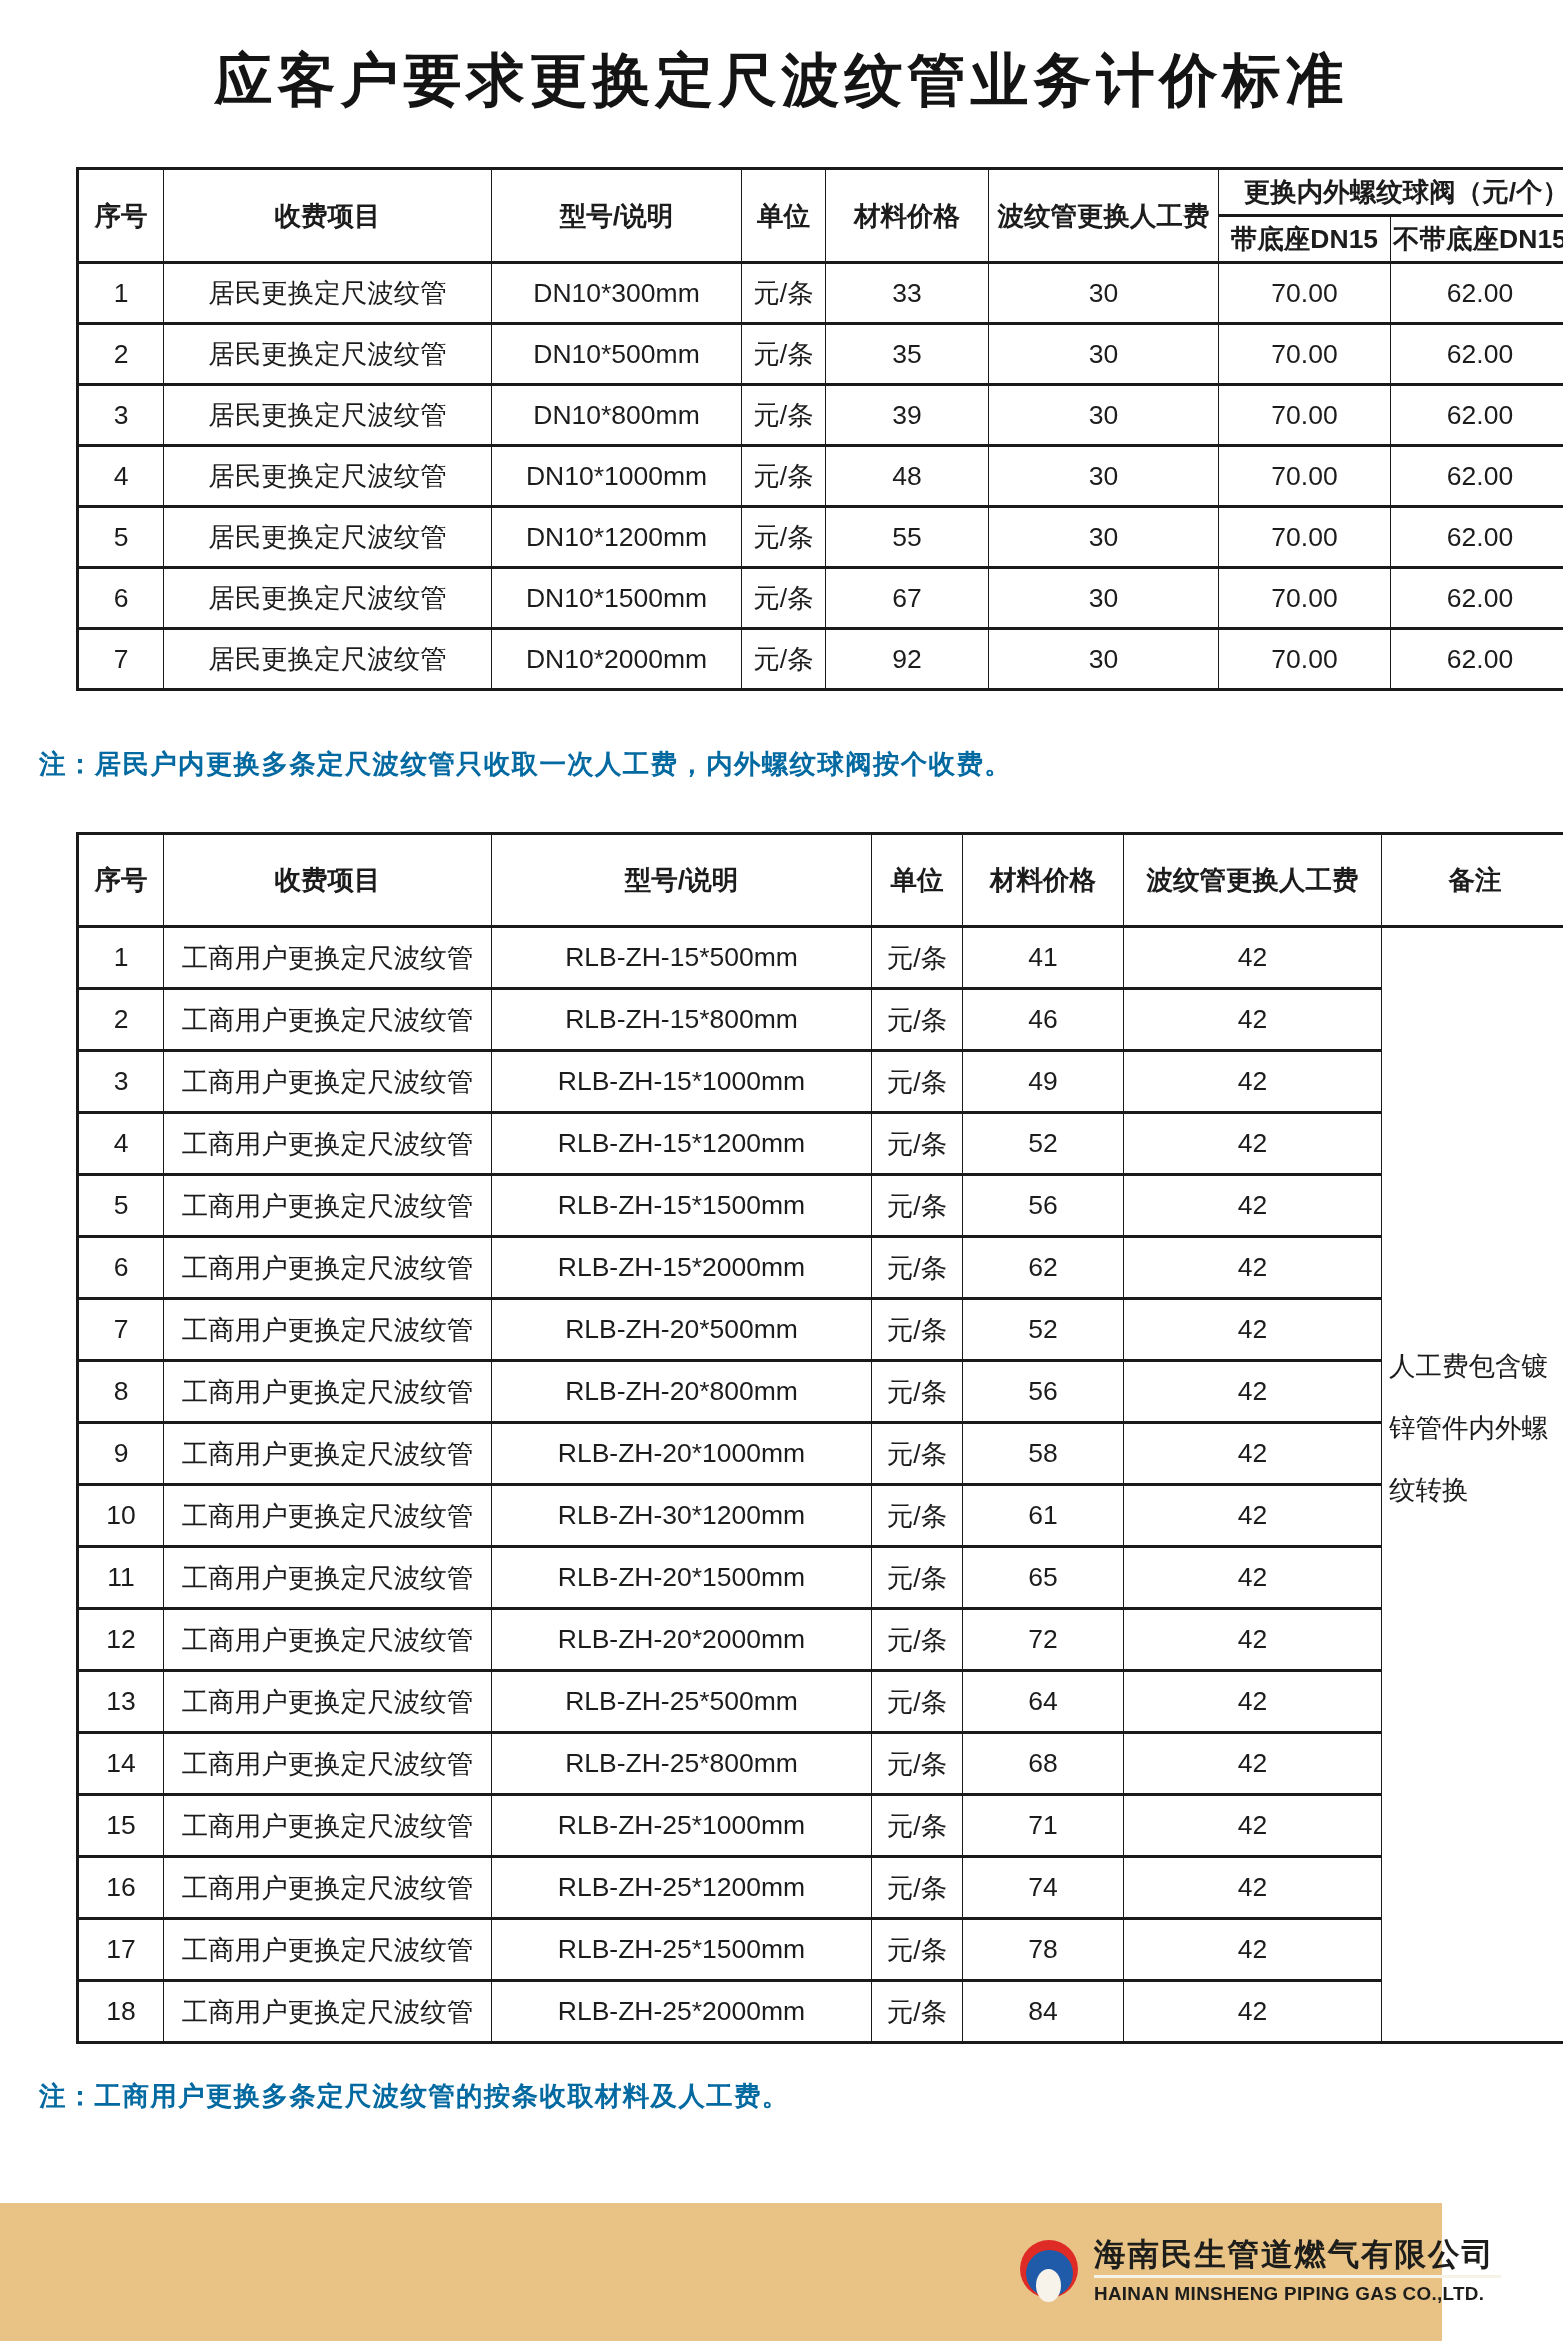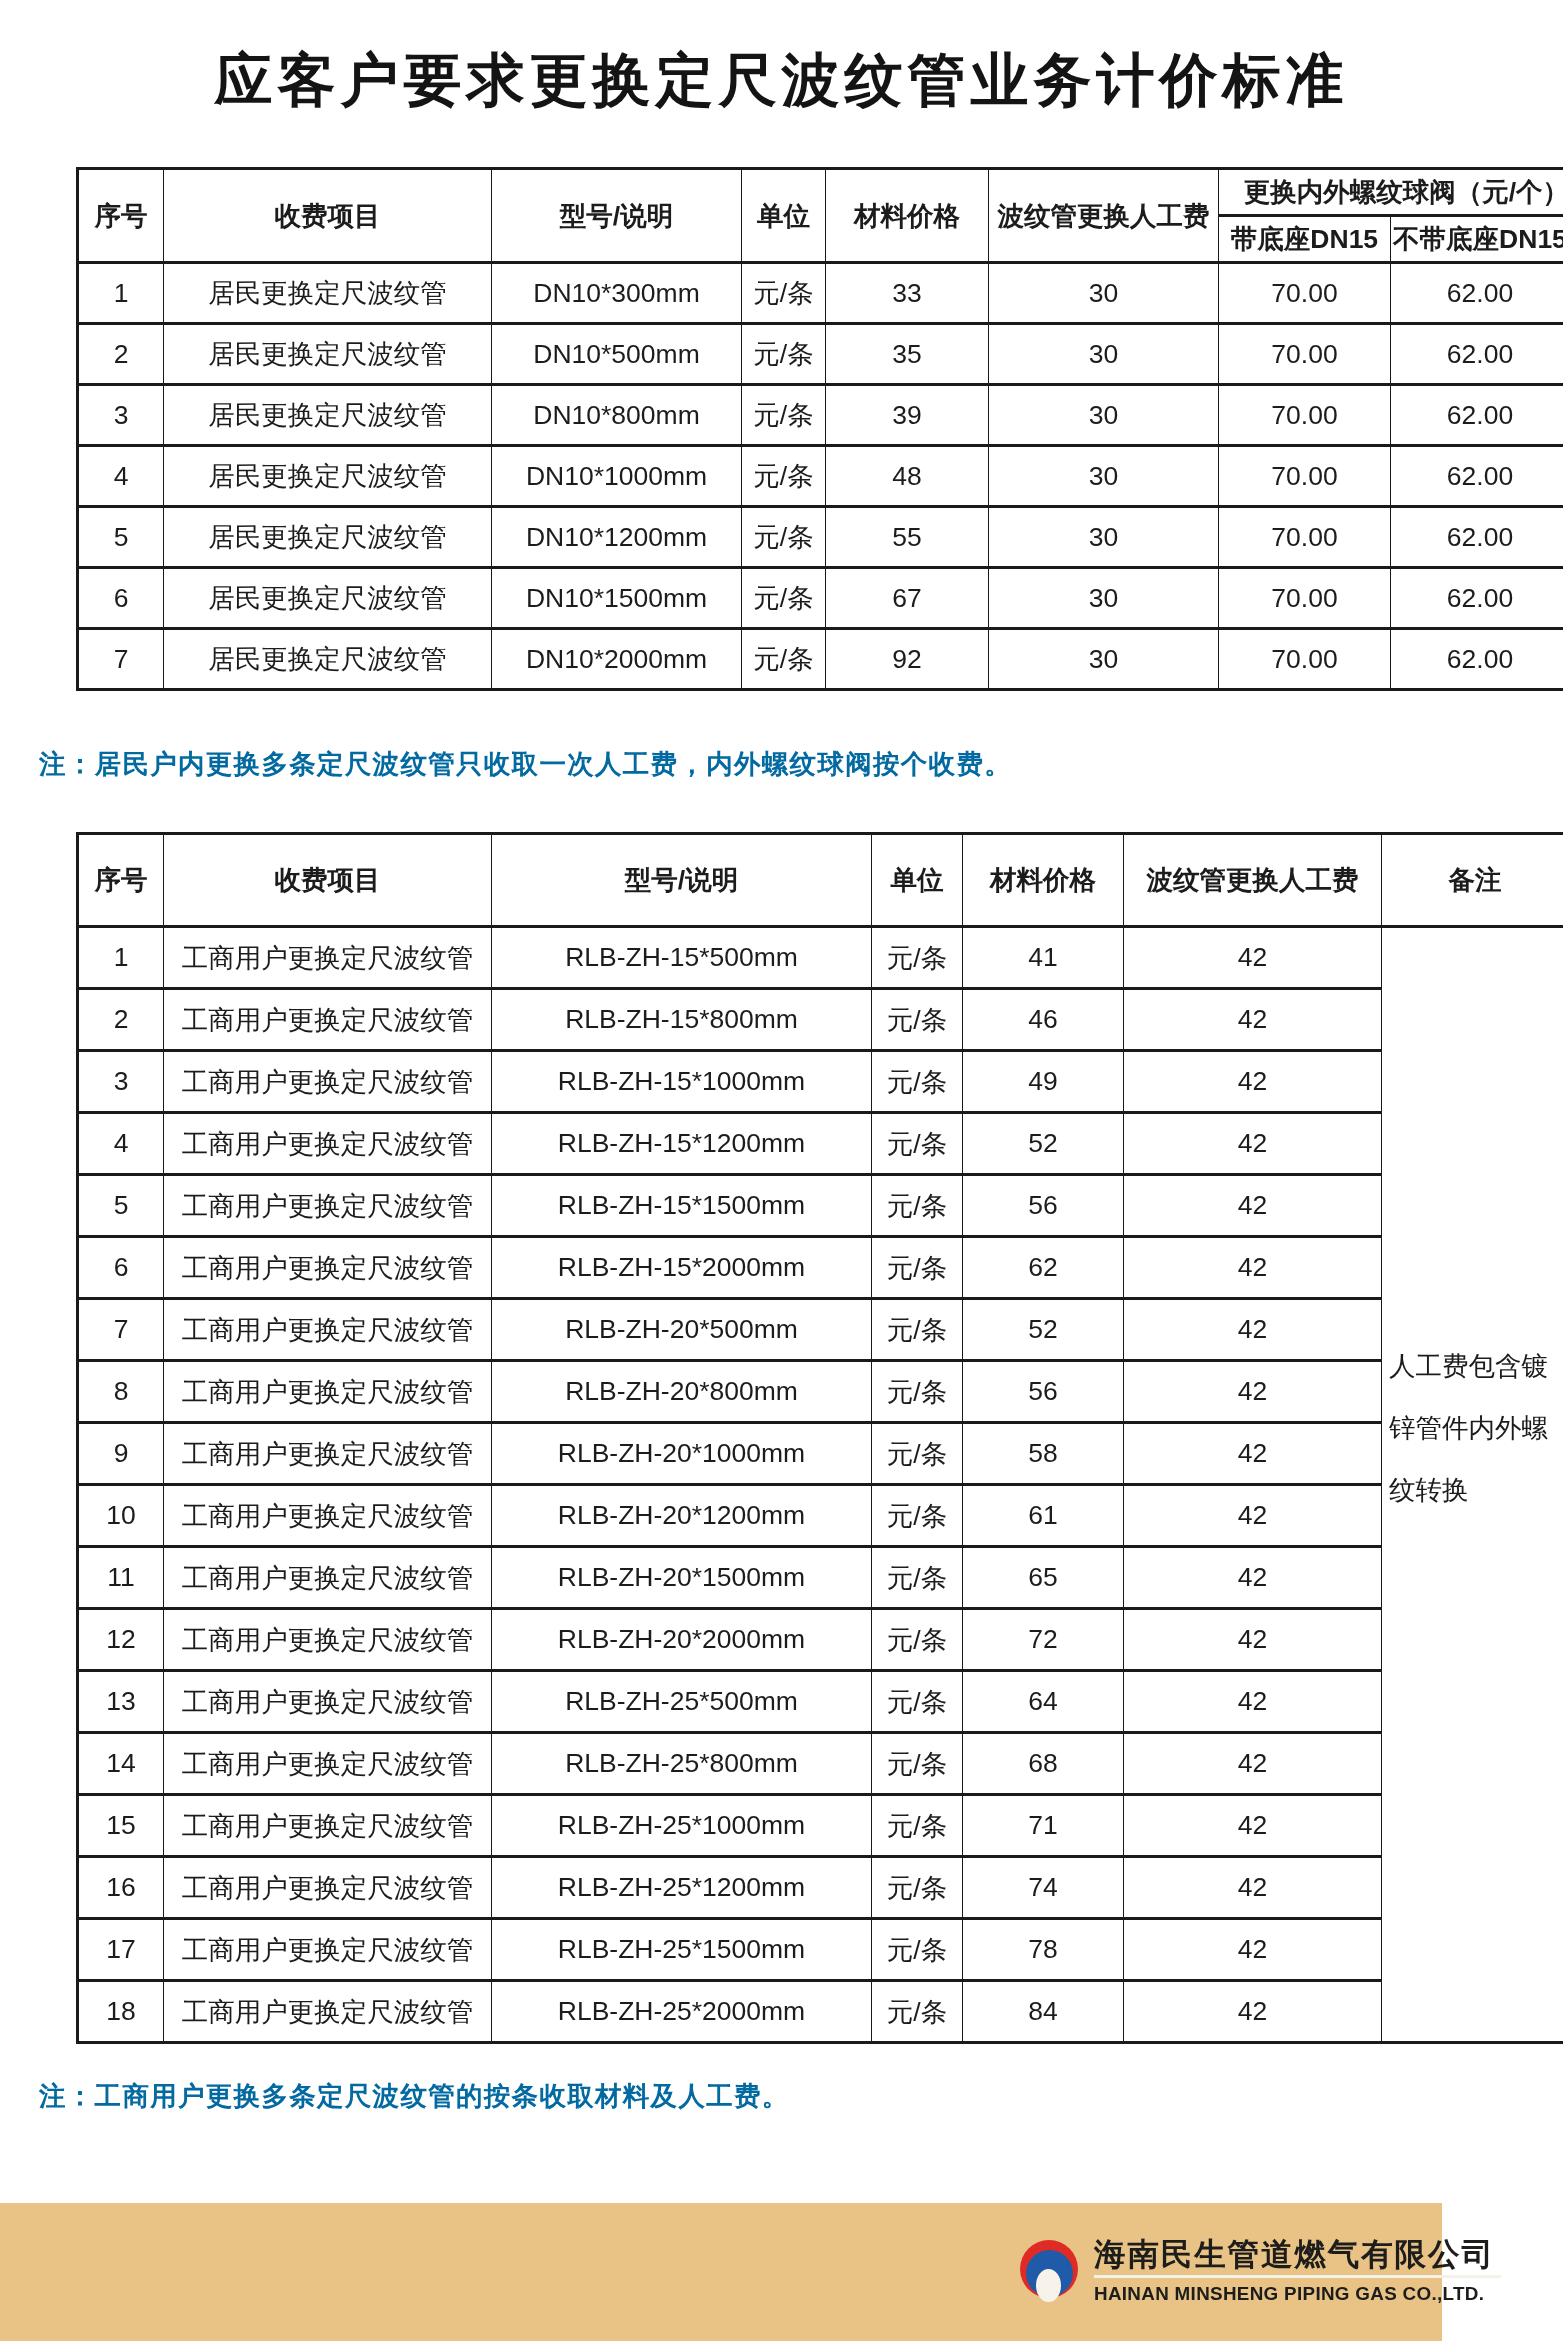--- a/index.html
+++ b/index.html
@@ -290,21 +290,21 @@
           <td>9</td>
           <td>工商用户更换定尺波纹管</td>
           <td>RLB-ZH-20*1000mm</td>
           <td>元/条</td>
           <td>58</td>
           <td>42</td>
         </tr>
         <tr>
           <td>10</td>
           <td>工商用户更换定尺波纹管</td>
-          <td>RLB-ZH-20*1200mm</td>
+          <td>RLB-ZH-30*1200mm</td>
           <td>元/条</td>
           <td>61</td>
           <td>42</td>
         </tr>
         <tr>
           <td>11</td>
           <td>工商用户更换定尺波纹管</td>
           <td>RLB-ZH-20*1500mm</td>
           <td>元/条</td>
           <td>65</td>

